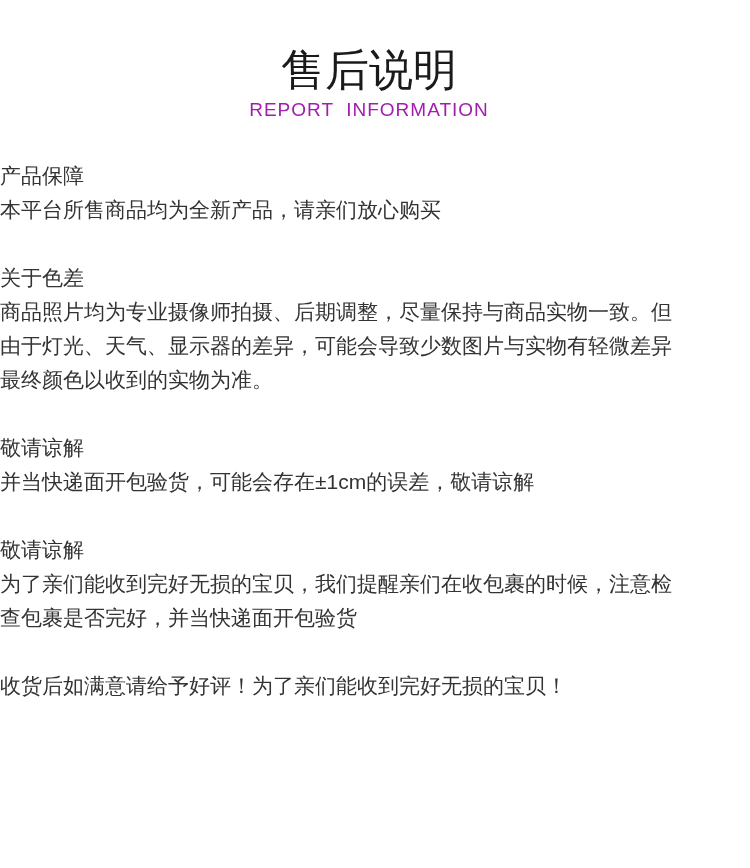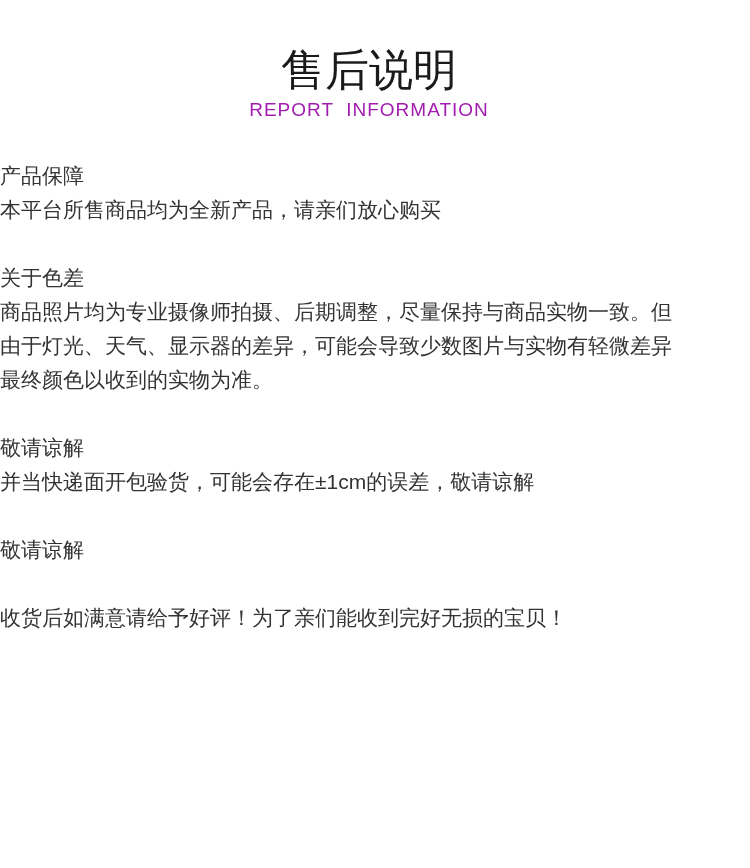--- a/index.html
+++ b/index.html
@@ -83,20 +83,22 @@
 最终颜色以收到的实物为准。</div>
     </div>
 
     <div class="section">
       <div class="section-heading">敬请谅解</div>
       <div class="section-body">并当快递面开包验货，可能会存在±1cm的误差，敬请谅解</div>
     </div>
 
     <div class="section">
       <div class="section-heading">敬请谅解</div>
+      <div class="section-body">为了亲们能收到完好无损的宝贝，我们提醒亲们在收包裹的时候，注意检
+查包裹是否完好，并当快递面开包验货</div>
     </div>
 
     <div class="section">
       <div class="section-body">收货后如满意请给予好评！为了亲们能收到完好无损的宝贝！</div>
     </div>
 
   </div>
 
 </div>
 

